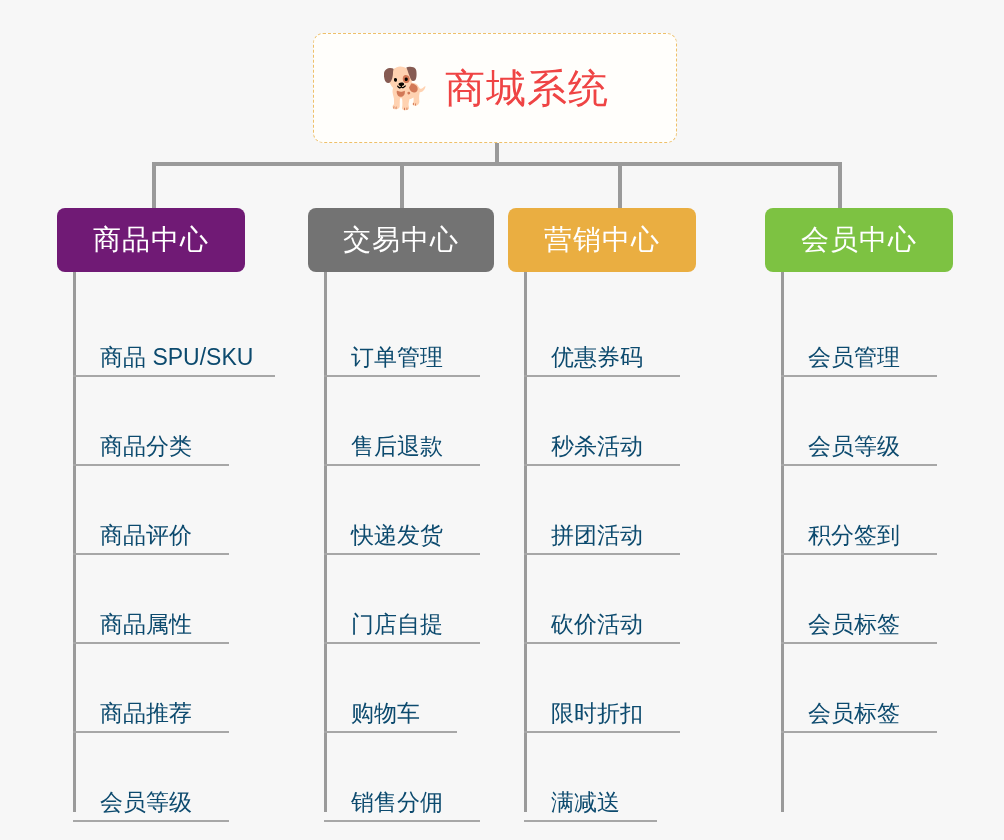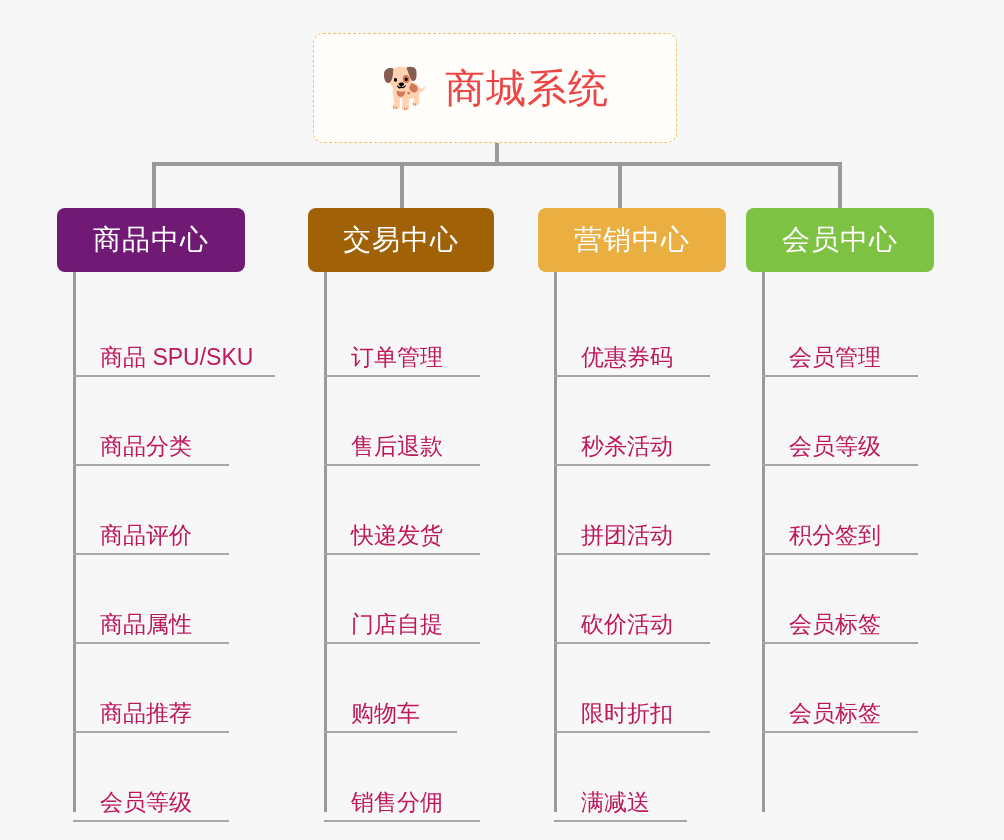--- a/index.html
+++ b/index.html
@@ -104,40 +104,40 @@
   }
   .leaf-item {
     position: relative;
     height: 89px;
     box-sizing: border-box;
     display: flex;
     align-items: flex-end;
   }
   .leaf-label {
     font-size: 23px;
-    color: #be185d;
+    color: #0c4a6e;
     line-height: 1;
     padding-left: 43px;
     padding-bottom: 8px;
     white-space: nowrap;
     margin-top: 18px;
   }
   .leaf-underline {
     position: absolute;
     left: 16px;
     bottom: 0;
     height: 2px;
     background: #a7a7a7;
   }
 
   
   #col-0 { left: 57px; }
   #col-1 { left: 308px; }
-  #col-2 { left: 538px; text-align: right; }
-  #col-3 { left: 746px; }
+  #col-2 { left: 508px; text-align: right; }
+  #col-3 { left: 765px; }
 
   #col-0 .cat-card { width: 188px; background: #4a8cf0; }
   #col-1 .cat-card { width: 186px; background: #e25a5d; }
   #col-2 .cat-card { width: 188px; background: #eaae41; }
   #col-3 .cat-card { width: 188px; background: #7dc242; }
 </style>
 </head>
 <body style="background: rgb(247, 247, 247);">
 
 <div class="canvas">
@@ -181,21 +181,21 @@
         <span class="leaf-underline" style="width: 156px;"></span>
       </div>
       <div class="leaf-item">
         <span class="leaf-label">会员等级</span>
         <span class="leaf-underline" style="width: 156px;"></span>
       </div>
     </div>
   </div>
 
   <div class="column" id="col-1">
-    <div class="cat-card" style="background: #a16207;">
+    <div class="cat-card" style="background: #737373;">
       <span>交易中心</span>
     </div>
     <div class="leaf-list">
       <div class="trunk" style="height: 540px;"></div>
       <div class="leaf-item">
         <span class="leaf-label">订单管理</span>
         <span class="leaf-underline" style="width: 156px;"></span>
       </div>
       <div class="leaf-item">
         <span class="leaf-label">售后退款</span>

